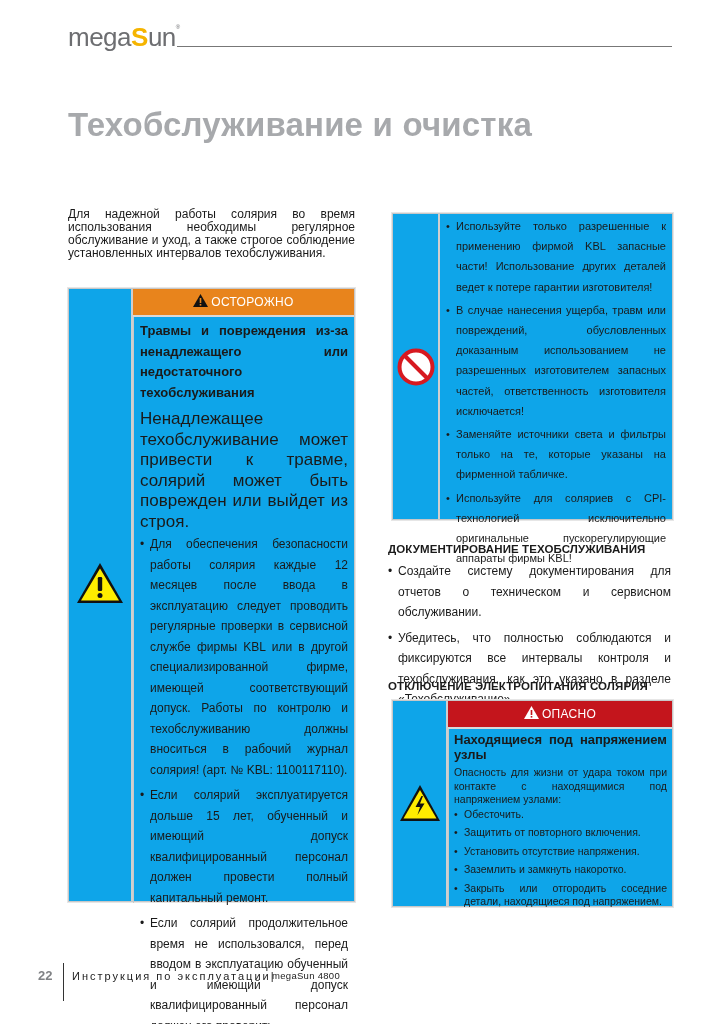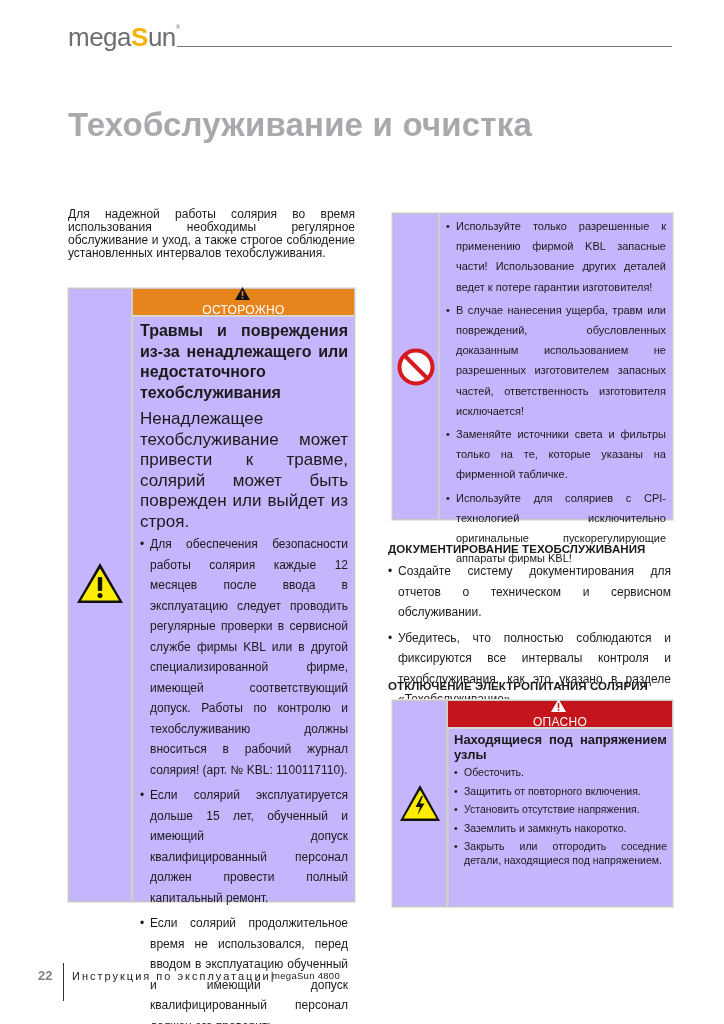--- a/index.html
+++ b/index.html
@@ -12,36 +12,36 @@
   .logo sup { font-size:6px; vertical-align:top; position:relative; top:2px; }
   .header-rule { position:absolute; left:177px; top:46px; width:495px; height:1px; background:#777; }
 
   .page-title { position:absolute; left:68px; top:106px; font-size:33px; font-weight:bold;
                 color:#a7a9ac; margin:0; letter-spacing:0.2px; }
 
   
   .intro { position:absolute; left:68px; top:208px; width:287px; font-size:12px; line-height:13px;
            text-align:justify; margin:0; }
 
-  .box { position:absolute; border:1px solid #c8c8c8; box-shadow:0 0 0 1px #e6e6e6; background:#c4b5fd; }
+  .box { position:absolute; border:1px solid #c8c8c8; box-shadow:0 0 0 1px #e6e6e6; background:#0ea5e9; }
   .box .icon-col { position:absolute; left:0; top:0; bottom:0; border-right:2px solid #cfcfcf; }
   .box .icon-col .icn { position:absolute; left:50%; transform:translateX(-50%); }
 
   .box-left { left:68px; top:288px; width:285px; height:612px; }
   .box-left .icon-col { width:62px; }
   .box-left .content { position:absolute; left:64px; top:0; right:0; bottom:0; }
 
   .signal { height:26px; display:flex; align-items:center; justify-content:center; color:#fff;
-            font-size:12px; letter-spacing:0.3px; border-bottom:2px solid #d8d8d8;flex-direction:column; }
+            font-size:12px; letter-spacing:0.3px; border-bottom:2px solid #d8d8d8; }
   .signal.warn { background:#e8841c; }
   .signal.danger { background:#c4151c; }
   .signal .tri { margin-right:3px; display:inline-block; }
 
   .content-inner { padding:4px 6px 0 6px; border-left:1px solid #c8c8c8; }
-  .warn-title { font-weight:bold; font-size:16px; line-height:20.5px; text-align:justify;
+  .warn-title { font-weight:bold; font-size:13px; line-height:20.5px; text-align:justify;
                 text-align-last:left; margin:0 0 6px 0; }
   .para { font-size:17px; line-height:20.5px; text-align:justify; margin:0 0 2px 0; }
   ul.bul { list-style:none; margin:0; padding:0; }
   ul.bul li { position:relative; padding-left:10px; font-size:12px; line-height:20.5px; text-align:justify;
               margin-bottom:5px; }
   ul.bul li::before { content:"•"; position:absolute; left:0; top:0; }
 
   
   .box-rtop { left:392px; top:213px; width:279px; height:305px; }
   .box-rtop .icon-col { width:45px; }
@@ -157,20 +157,21 @@
         <svg width="15" height="13" viewBox="0 0 15 13">
             <polygon points="7.5,0 15,13 0,13" fill="#fff"></polygon>
             <rect x="6.7" y="4" width="1.6" height="5" fill="#c4151c"></rect>
             <rect x="6.7" y="10" width="1.6" height="1.6" fill="#c4151c"></rect>
           </svg>
       </span>
       <span>ОПАСНО</span>
     </div>
     <div class="content-inner" style="height:175px;">
       <p class="warn-title">Находящиеся под напряжением узлы</p>
+      <p class="para">Опасность для жизни от удара током при контакте с находящимися под напряжением узлами:</p>
       <ul class="bul">
         <li>Обесточить.</li>
         <li>Защитить от повторного включения.</li>
         <li>Установить отсутствие напряжения.</li>
         <li>Заземлить и замкнуть накоротко.</li>
         <li>Закрыть или отгородить соседние детали, находящиеся под напряжением.</li>
       </ul>
     </div>
   </div>
 </div>

